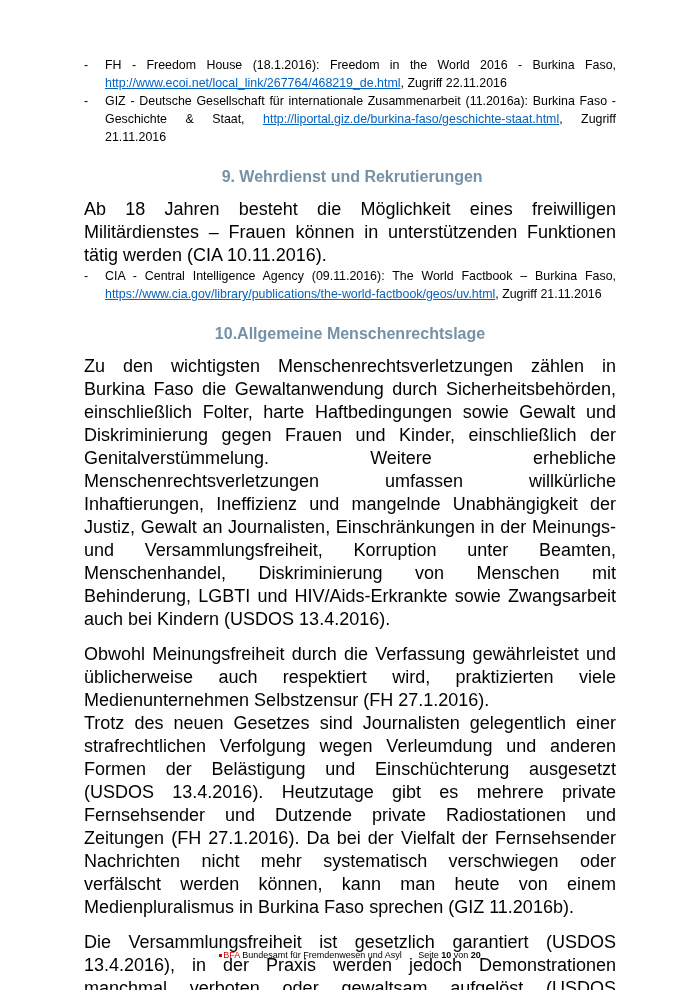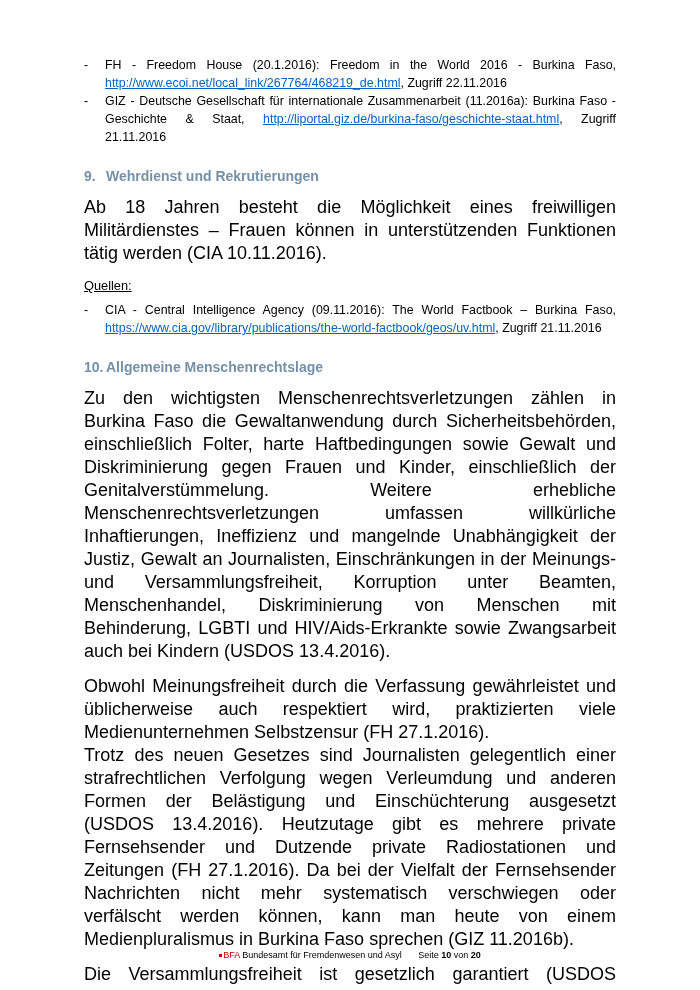--- a/index.html
+++ b/index.html
@@ -22,23 +22,24 @@
   .src-text { flex: 1; text-align: justify; }
   a.link {
     color: var(--link, #0563c1);
     text-decoration: underline;
     cursor: pointer;
     word-wrap: break-word;
   }
   
   .heading {
     color: var(--heading, #7591a7);
-    font-size: 14px;
+    font-size: 16px;
     font-weight: bold;
     margin: 22px 0 12px 0;
+    text-align: center;
   }
   .heading-num { display: inline-block; min-width: 22px; }
   
   .body-para {
     font-size: 18px;
     line-height: 23px;
     text-align: justify;
   }
   .mt-sm { margin-top: 10px; }
   .mt-gap { margin-top: 12px; }
@@ -75,33 +76,32 @@
   .footer b { font-weight: bold; }
 </style>
 </head>
 <body>
 
 <div class="page">
 
   <ul class="src-list">
     <li class="src-item">
       <span class="src-marker">-</span>
-      <span class="src-text"><span>FH - Freedom House (20.1.2016): Freedom in the World 2016 - Burkina Faso, </span><a class="link">http://www.ecoi.net/local_link/267764/468219_de.html</a><span>, Zugriff 22.11.2016</span></span>
+      <span class="src-text"><span>FH - Freedom House (18.1.2016): Freedom in the World 2016 - Burkina Faso, </span><a class="link">http://www.ecoi.net/local_link/267764/468219_de.html</a><span>, Zugriff 22.11.2016</span></span>
     </li>
     <li class="src-item">
       <span class="src-marker">-</span>
       <span class="src-text"><span>GIZ - Deutsche Gesellschaft für internationale Zusammenarbeit (11.2016a): Burkina Faso - Geschichte &amp; Staat, </span><a class="link">http://liportal.giz.de/burkina-faso/geschichte-staat.html</a><span>, Zugriff 21.11.2016</span></span>
     </li>
   </ul>
 
   <h2 class="heading"><span class="heading-num">9.</span><span>Wehrdienst und Rekrutierungen</span></h2>
 
   <p class="body-para">Ab 18 Jahren besteht die Möglichkeit eines freiwilligen Militärdienstes – Frauen können in unterstützenden Funktionen tätig werden (CIA 10.11.2016).</p>
 
-  <p class="sources-label"><span>Quellen:</span></p>
 
   <ul class="src-list">
     <li class="src-item">
       <span class="src-marker">-</span>
       <span class="src-text"><span>CIA - Central Intelligence Agency (09.11.2016): The World Factbook – Burkina Faso, </span><a class="link">https://www.cia.gov/library/publications/the-world-factbook/geos/uv.html</a><span>, Zugriff 21.11.2016</span></span>
     </li>
   </ul>
 
   <h2 class="heading" style=""><span class="heading-num">10.</span><span>Allgemeine Menschenrechtslage</span></h2>
 

